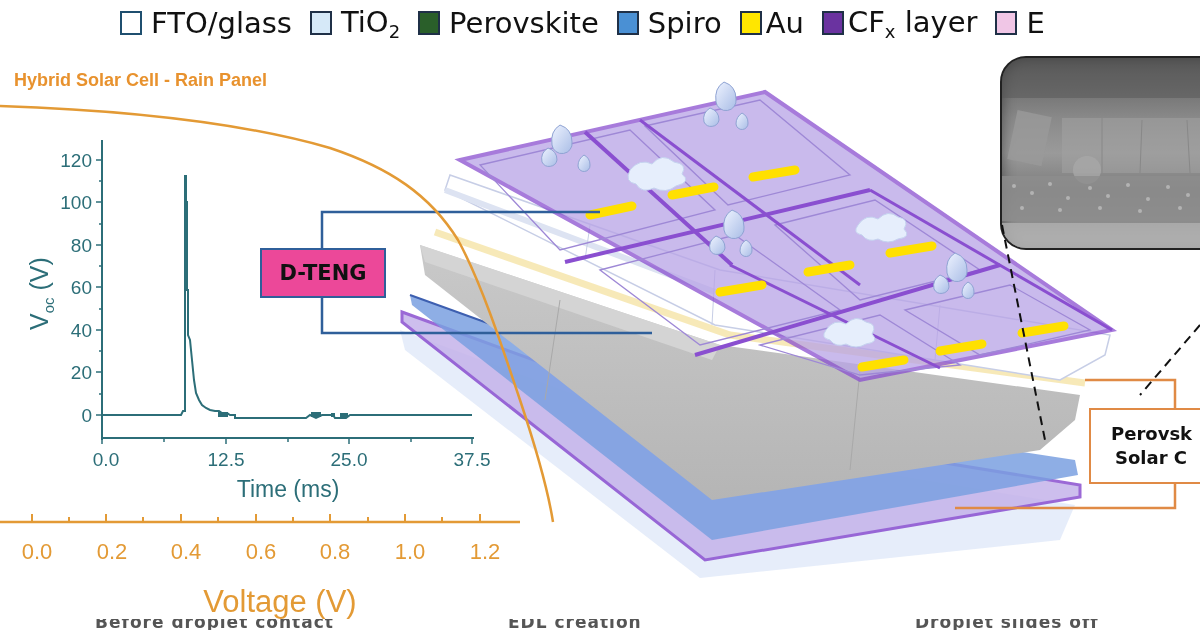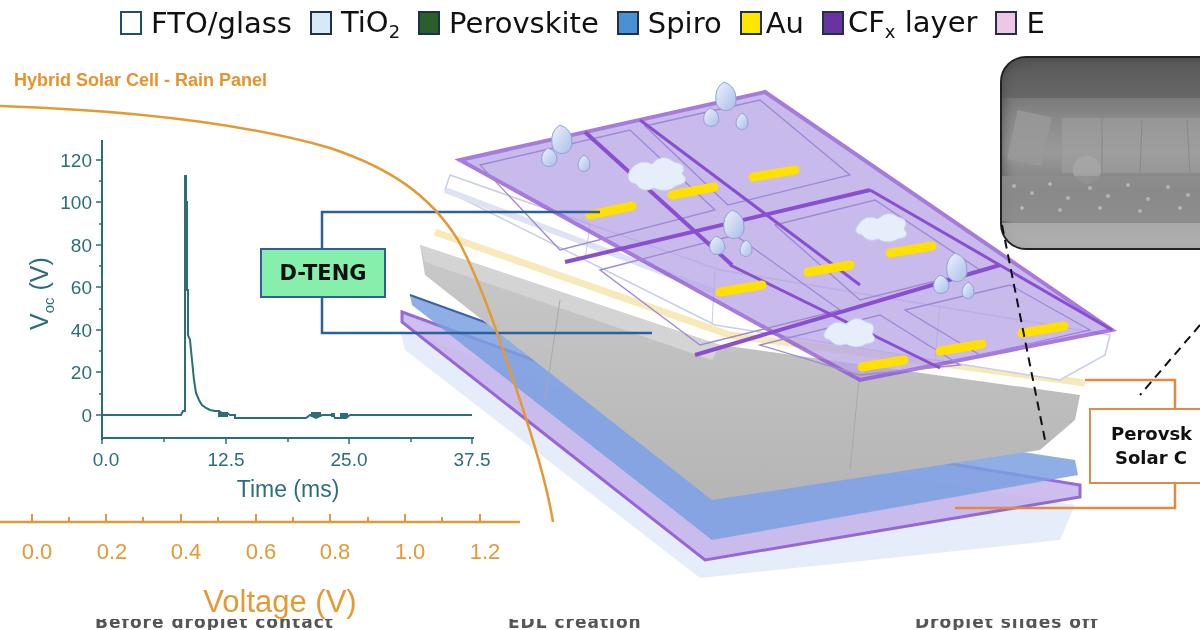--- a/index.html
+++ b/index.html
@@ -25,21 +25,21 @@
     .title {
       position: absolute; left: 14px; top: 58px;
       color: #e8922e; font-weight: bold; font-size: 18px;
       font-family: "Liberation Sans", sans-serif;
       margin-top: 12px;
     }
     .teal-text { fill: #2c6e78; font-family: "Liberation Sans", sans-serif; }
     .orange-text { fill: #e39a35; font-family: "Liberation Sans", sans-serif; }
     .dteng-box {
       position: absolute; left: 260px; top: 248px; width: 126px; height: 50px;
-      border: 2.5px solid #2f5f9a; background: #86efac; box-sizing: border-box;
+      border: 2.5px solid #2f5f9a; background: #ec4899; box-sizing: border-box;
       display: flex; align-items: center; justify-content: center;
       font-family: "DejaVu Sans", sans-serif; font-weight: bold; font-size: 21px; color: #111;
     }
     .psc-box {
       position: absolute; left: 1089px; top: 408px; width: 140px; height: 76px;
       border: 2.5px solid #e08a45; background: #fff; box-sizing: border-box;
       display: flex; flex-direction: column; justify-content: center;
       padding-left: 20px;
       font-family: "DejaVu Sans", sans-serif; font-weight: bold; font-size: 18px; color: #111;
       line-height: 1.35;

